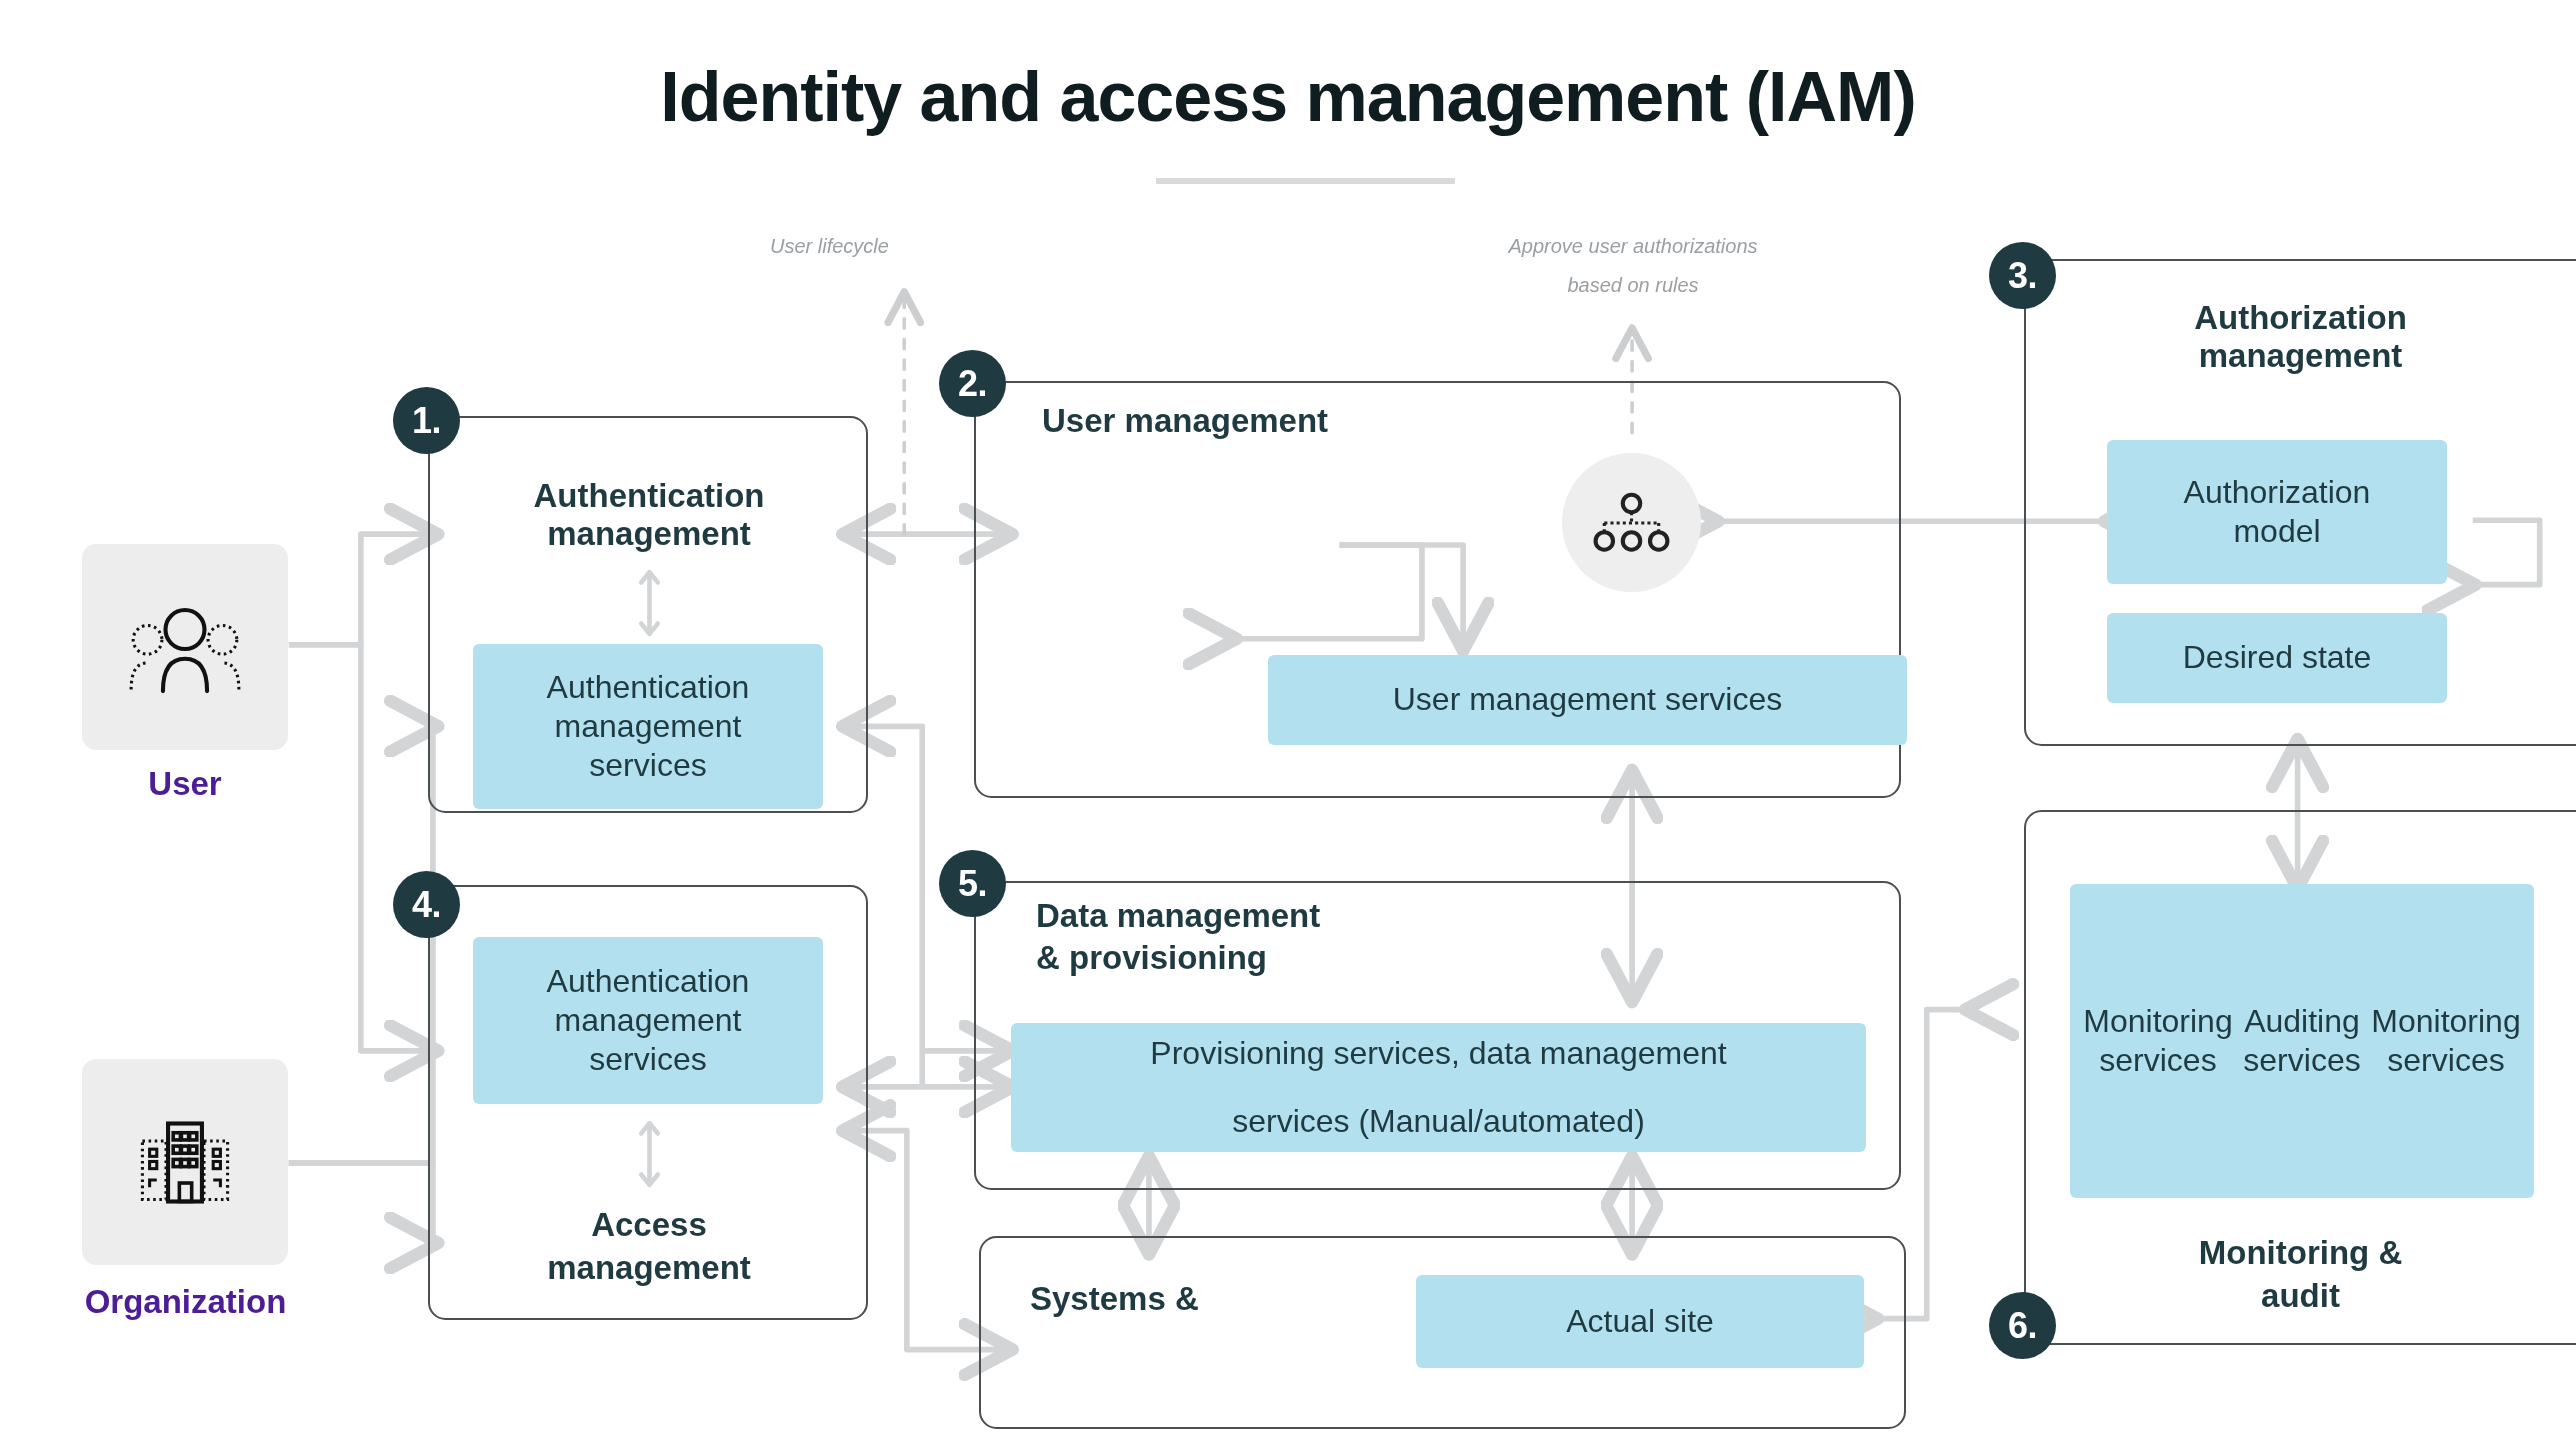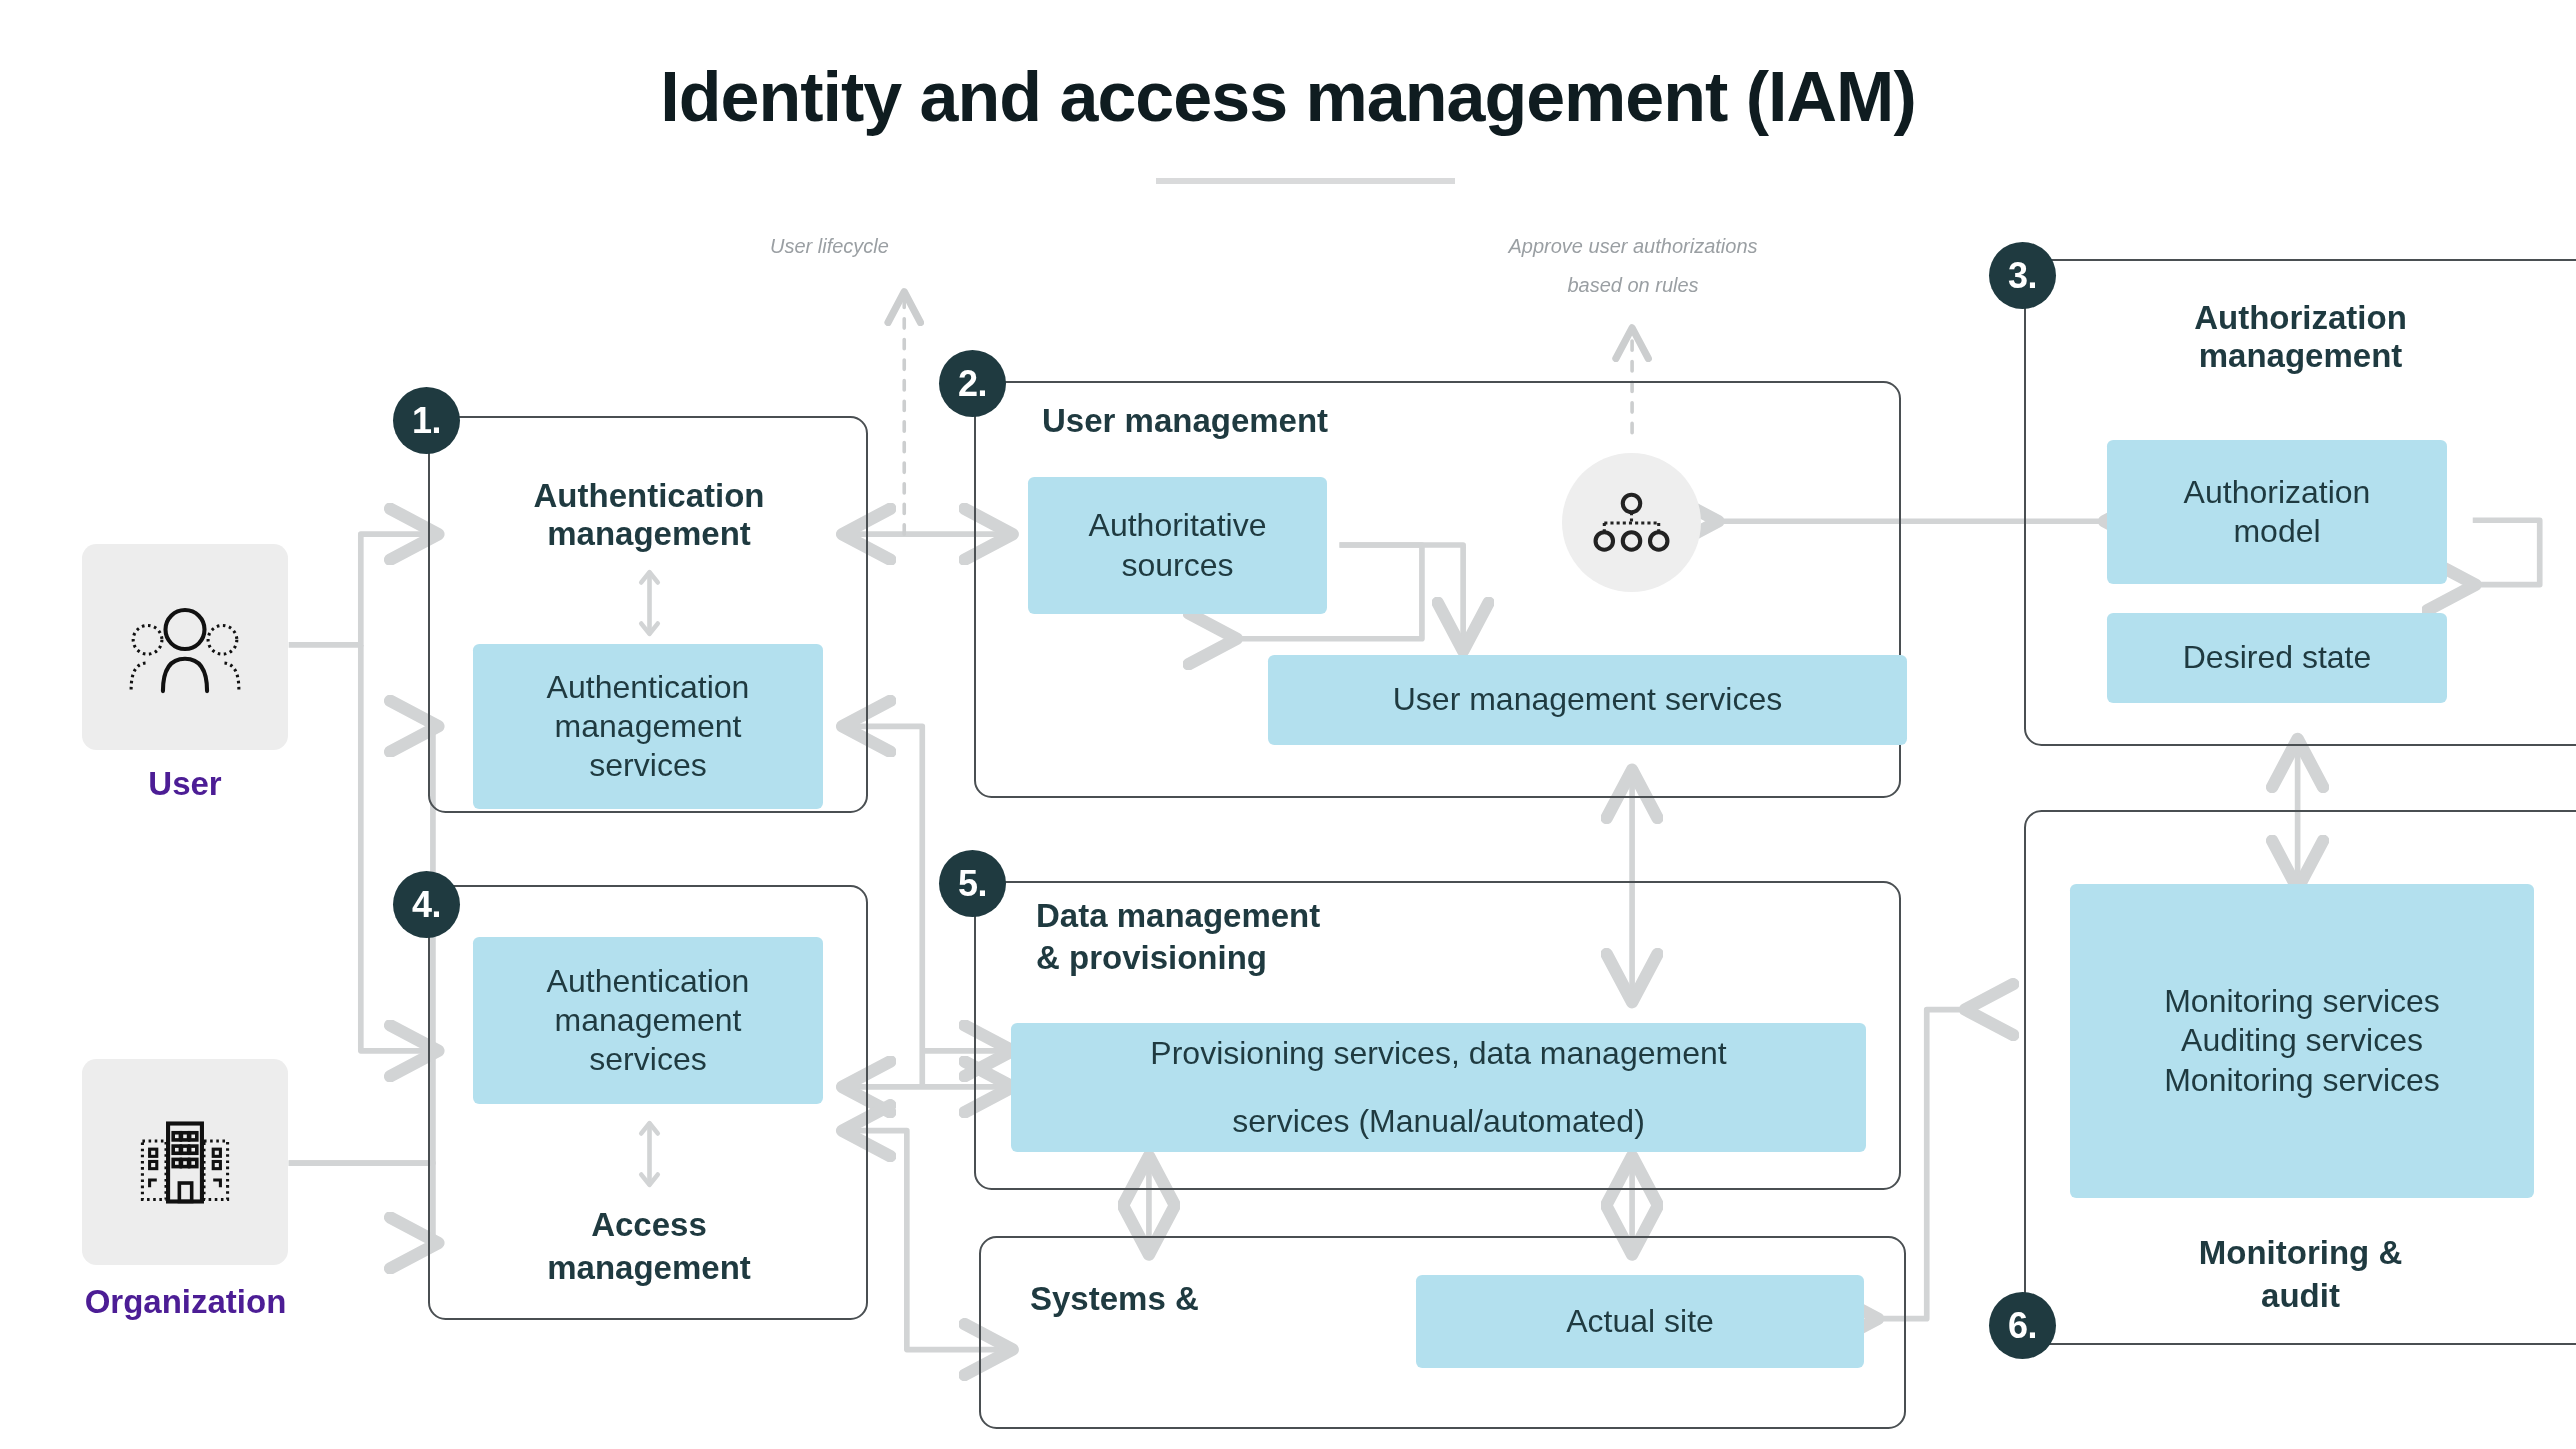--- a/index.html
+++ b/index.html
@@ -252,24 +252,20 @@
     <g stroke="#d2d4d5" stroke-width="9" fill="none" stroke-linecap="round" stroke-linejoin="round">
       <line x1="30" y1="12" x2="30" y2="128"></line>
       <path d="M14,30 L30,10 L46,30"></path>
       <path d="M14,110 L30,130 L46,110"></path>
     </g>
   </svg>
 
   <div class="section" style="left:974px; top:381px; width:927px; height:417px;"></div>
   <div class="badge" style="left:939px; top:350px;">2.</div>
   <div class="heading" style="left:1042px; top:402px; width:515px;">User management</div>
-  <div class="chip" style="left:1028px; top:477px; width:299px; height:137px; flex-direction:column;">
-    <span>Authoritative</span>
-    <span>sources</span>
-  </div>
   <div class="chip" style="left:1268px; top:655px; width:639px; height:90px;">User management services</div>
 
   <div class="hub" style="left:1562px; top:453px;">
     <svg width="77" height="62" viewBox="0 0 150 120">
       <circle cx="75" cy="22" r="17" fill="none" stroke="#222" stroke-width="8"></circle>
       <circle cx="22" cy="95" r="17" fill="none" stroke="#222" stroke-width="8"></circle>
       <circle cx="75" cy="95" r="17" fill="none" stroke="#222" stroke-width="8"></circle>
       <circle cx="128" cy="95" r="17" fill="none" stroke="#222" stroke-width="8"></circle>
       <g stroke="#222" stroke-width="6" stroke-dasharray="6 6" fill="none">
         <line x1="75" y1="39" x2="75" y2="60"></line>
@@ -311,21 +307,21 @@
   <div class="badge" style="left:939px; top:850px;">5.</div>
   <div class="heading" style="left:1036px; top:897px; width:618px;">Data management</div>
   <div class="heading" style="left:1036px; top:939px; width:618px;">&amp; provisioning</div>
   <div class="chip" style="left:1011px; top:1023px; width:855px; height:129px; flex-direction:column;gap:29px;">
     <span>Provisioning services, data management</span>
     <span>services (Manual/automated)</span>
   </div>
 
   <div class="section" style="left:2024px; top:810px; width:587px; height:535px;"></div>
   <div class="badge" style="left:1989px; top:1292px;">6.</div>
-  <div class="chip" style="left:2070px; top:884px; width:464px; height:314px; flex-direction:column; justify-content:center;">
+  <div class="chip" style="left:2070px; top:884px; width:464px; height:314px; flex-direction:row; justify-content:flex-end;">
     <span>Monitoring services</span>
     <span>Auditing services</span>
     <span>Monitoring services</span>
   </div>
   <div class="heading center" style="left:2056px; top:1234px; width:489px;">Monitoring &amp;</div>
   <div class="heading center" style="left:2056px; top:1277px; width:489px;">audit</div>
 
   <div class="section" style="left:979px; top:1236px; width:927px; height:193px;"></div>
   <div class="heading" style="left:1030px; top:1280px; width:464px;">Systems &amp;</div>
   <div class="chip" style="left:1416px; top:1275px; width:448px; height:93px;">Actual site</div>

